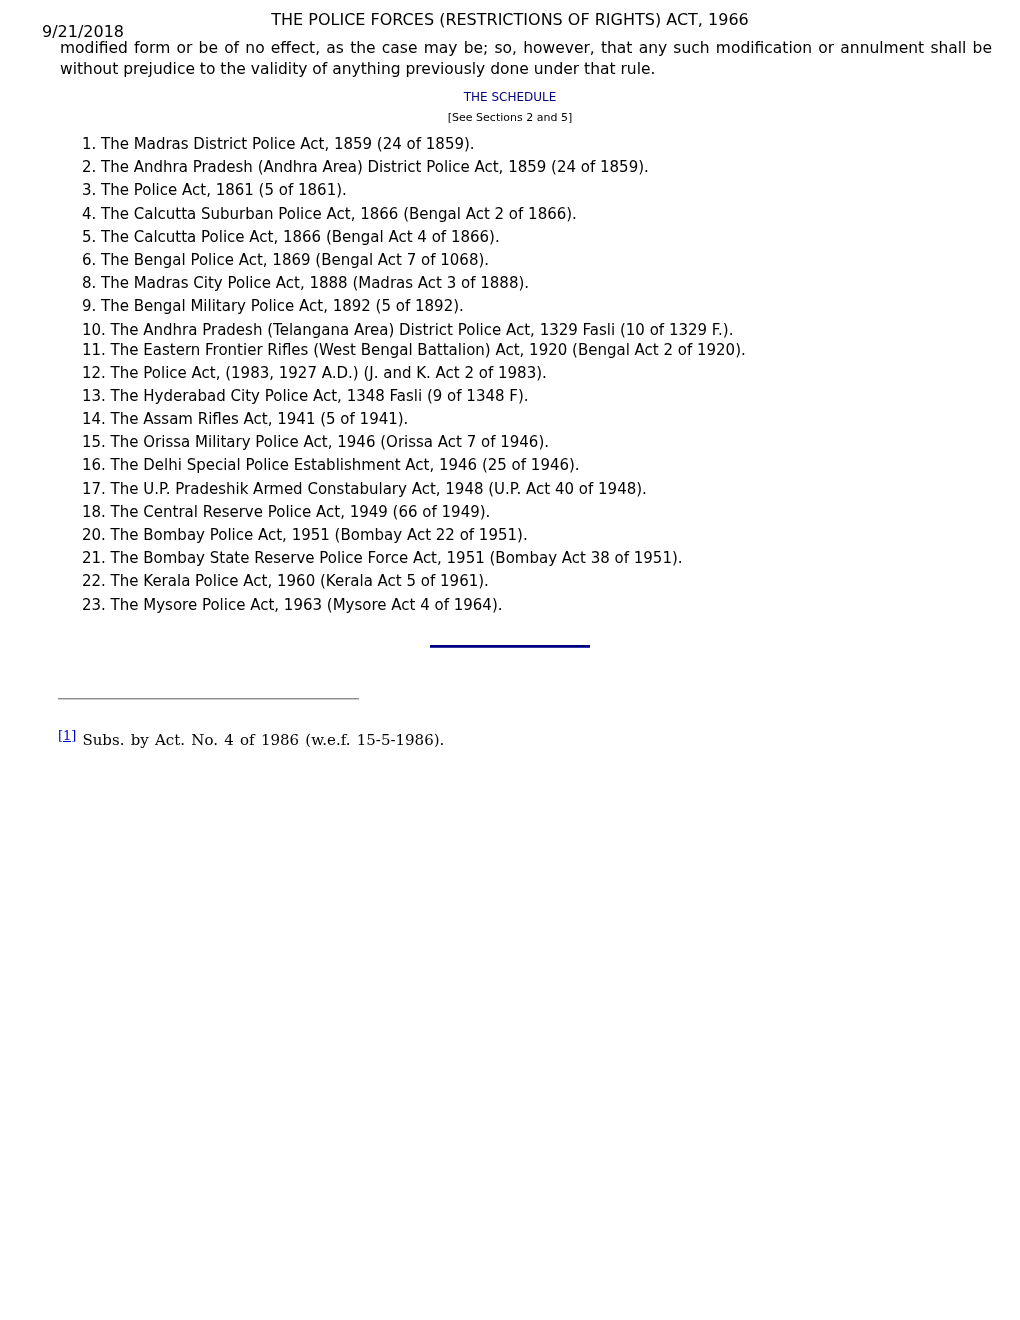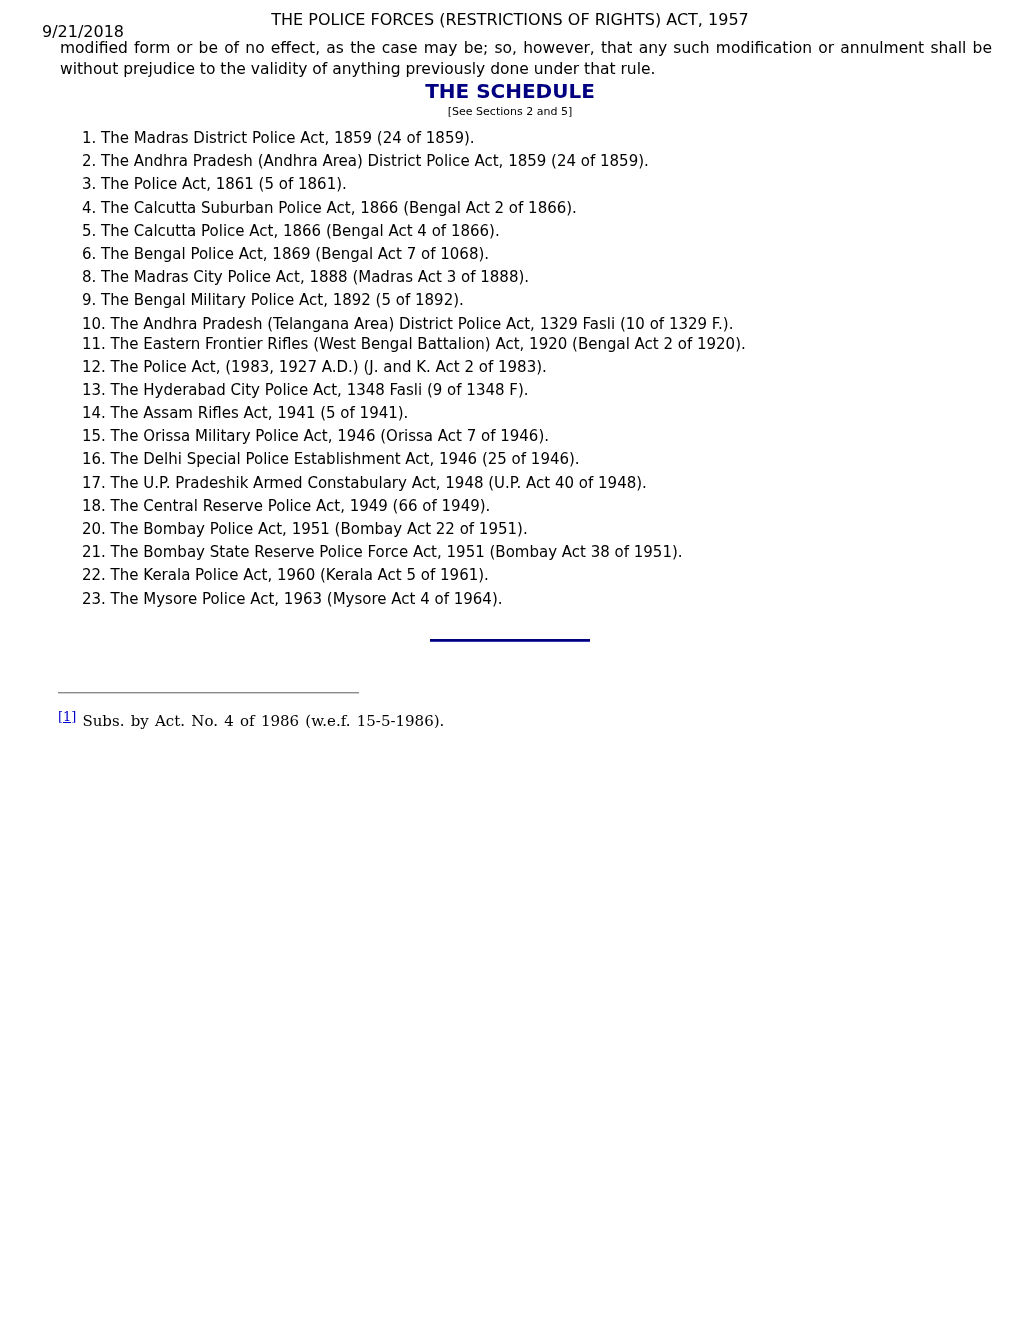--- a/index.html
+++ b/index.html
@@ -33,25 +33,25 @@
     text-align: center;
     width: 100%;
   }
   .intro-paragraph {
     margin: 11px 28px 0 60px;
     text-align: justify;
     font-size: 15.5px;
     line-height: 20.5px;
   }
   .schedule-heading {
-    margin-top: 2px;
+    margin-top: 8px;
     text-align: center;
-    font-size: 20px;
+    font-size: 12px;
     line-height: 20px;
-    font-weight: bold;
+    font-weight: normal;
     color: #000080;
   }
   .schedule-subheading {
     text-align: center;
     font-size: 11px;
     line-height: 21px;
   }
   .schedule-list {
     margin: 6px 40px 8px 82px;
   }
@@ -71,21 +71,21 @@
     background: linear-gradient(to bottom, #00007d 0%, #00007d 66%, #6a6ad8 100%);
   }
   .footnote-rule {
     width: 301px;
     height: 1px;
     margin: 50px 0 0 58px;
     background: #8c8c8c;
     border-bottom: 1px solid #cfcfcf;
   }
   .footnote {
-    margin: 13px 0 0 58px;
+    margin: 26px 0 0 58px;
     font-family: "DejaVu Serif", serif;
     font-size: 15px;
     line-height: 20px;
     word-spacing: 1.5px;
   }
   .footnote-ref {
     color: #0000cc;
     text-decoration: underline;
     font-size: 13px;
     vertical-align: 5px;
@@ -95,21 +95,21 @@
     margin-left: 6px;
   }
 </style>
 </head>
 <body>
 
 <div class="page">
 
   <div class="print-header">
     <span class="date">9/21/2018</span>
-    <div class="doc-title">THE POLICE FORCES (RESTRICTIONS OF RIGHTS) ACT, 1957</div>
+    <div class="doc-title">THE POLICE FORCES (RESTRICTIONS OF RIGHTS) ACT, 1966</div>
   </div>
 
   <p class="intro-paragraph">modified form or be of no effect, as the case may be; so, however, that any such modification or annulment shall be without prejudice to the validity of anything previously done under that rule.</p>
 
   <div class="schedule-heading">THE SCHEDULE</div>
   <div class="schedule-subheading">[See Sections 2 and 5]</div>
 
   <div class="schedule-list">
     <div class="schedule-item">1. The Madras District Police Act, 1859 (24 of 1859).</div>
     <div class="schedule-item">2. The Andhra Pradesh (Andhra Area) District Police Act, 1859 (24 of 1859).</div>

